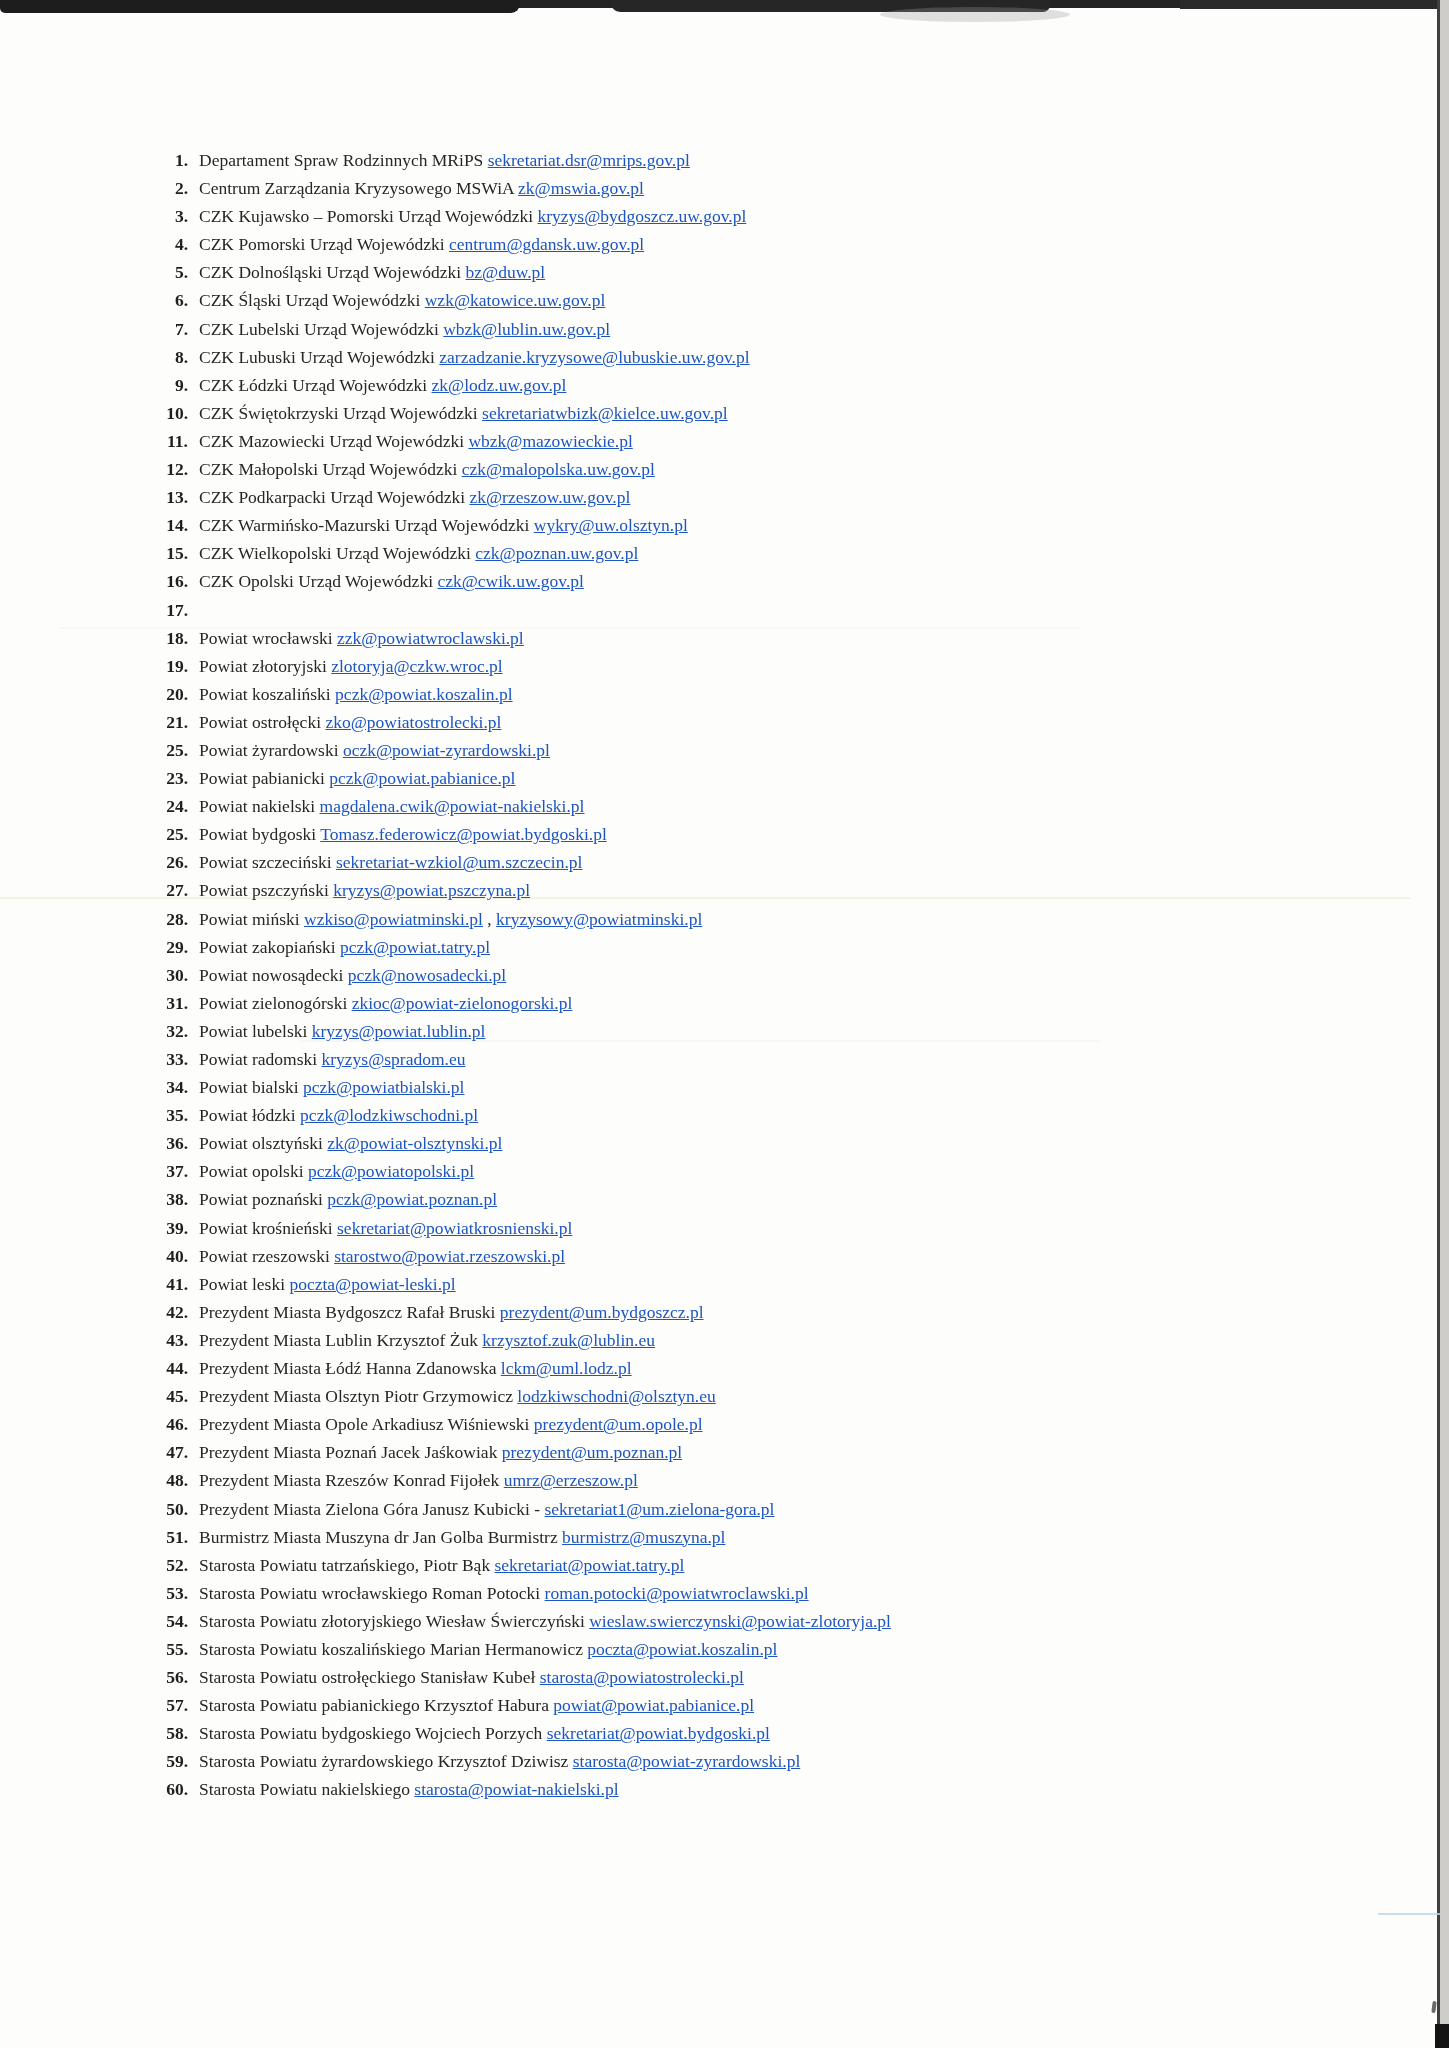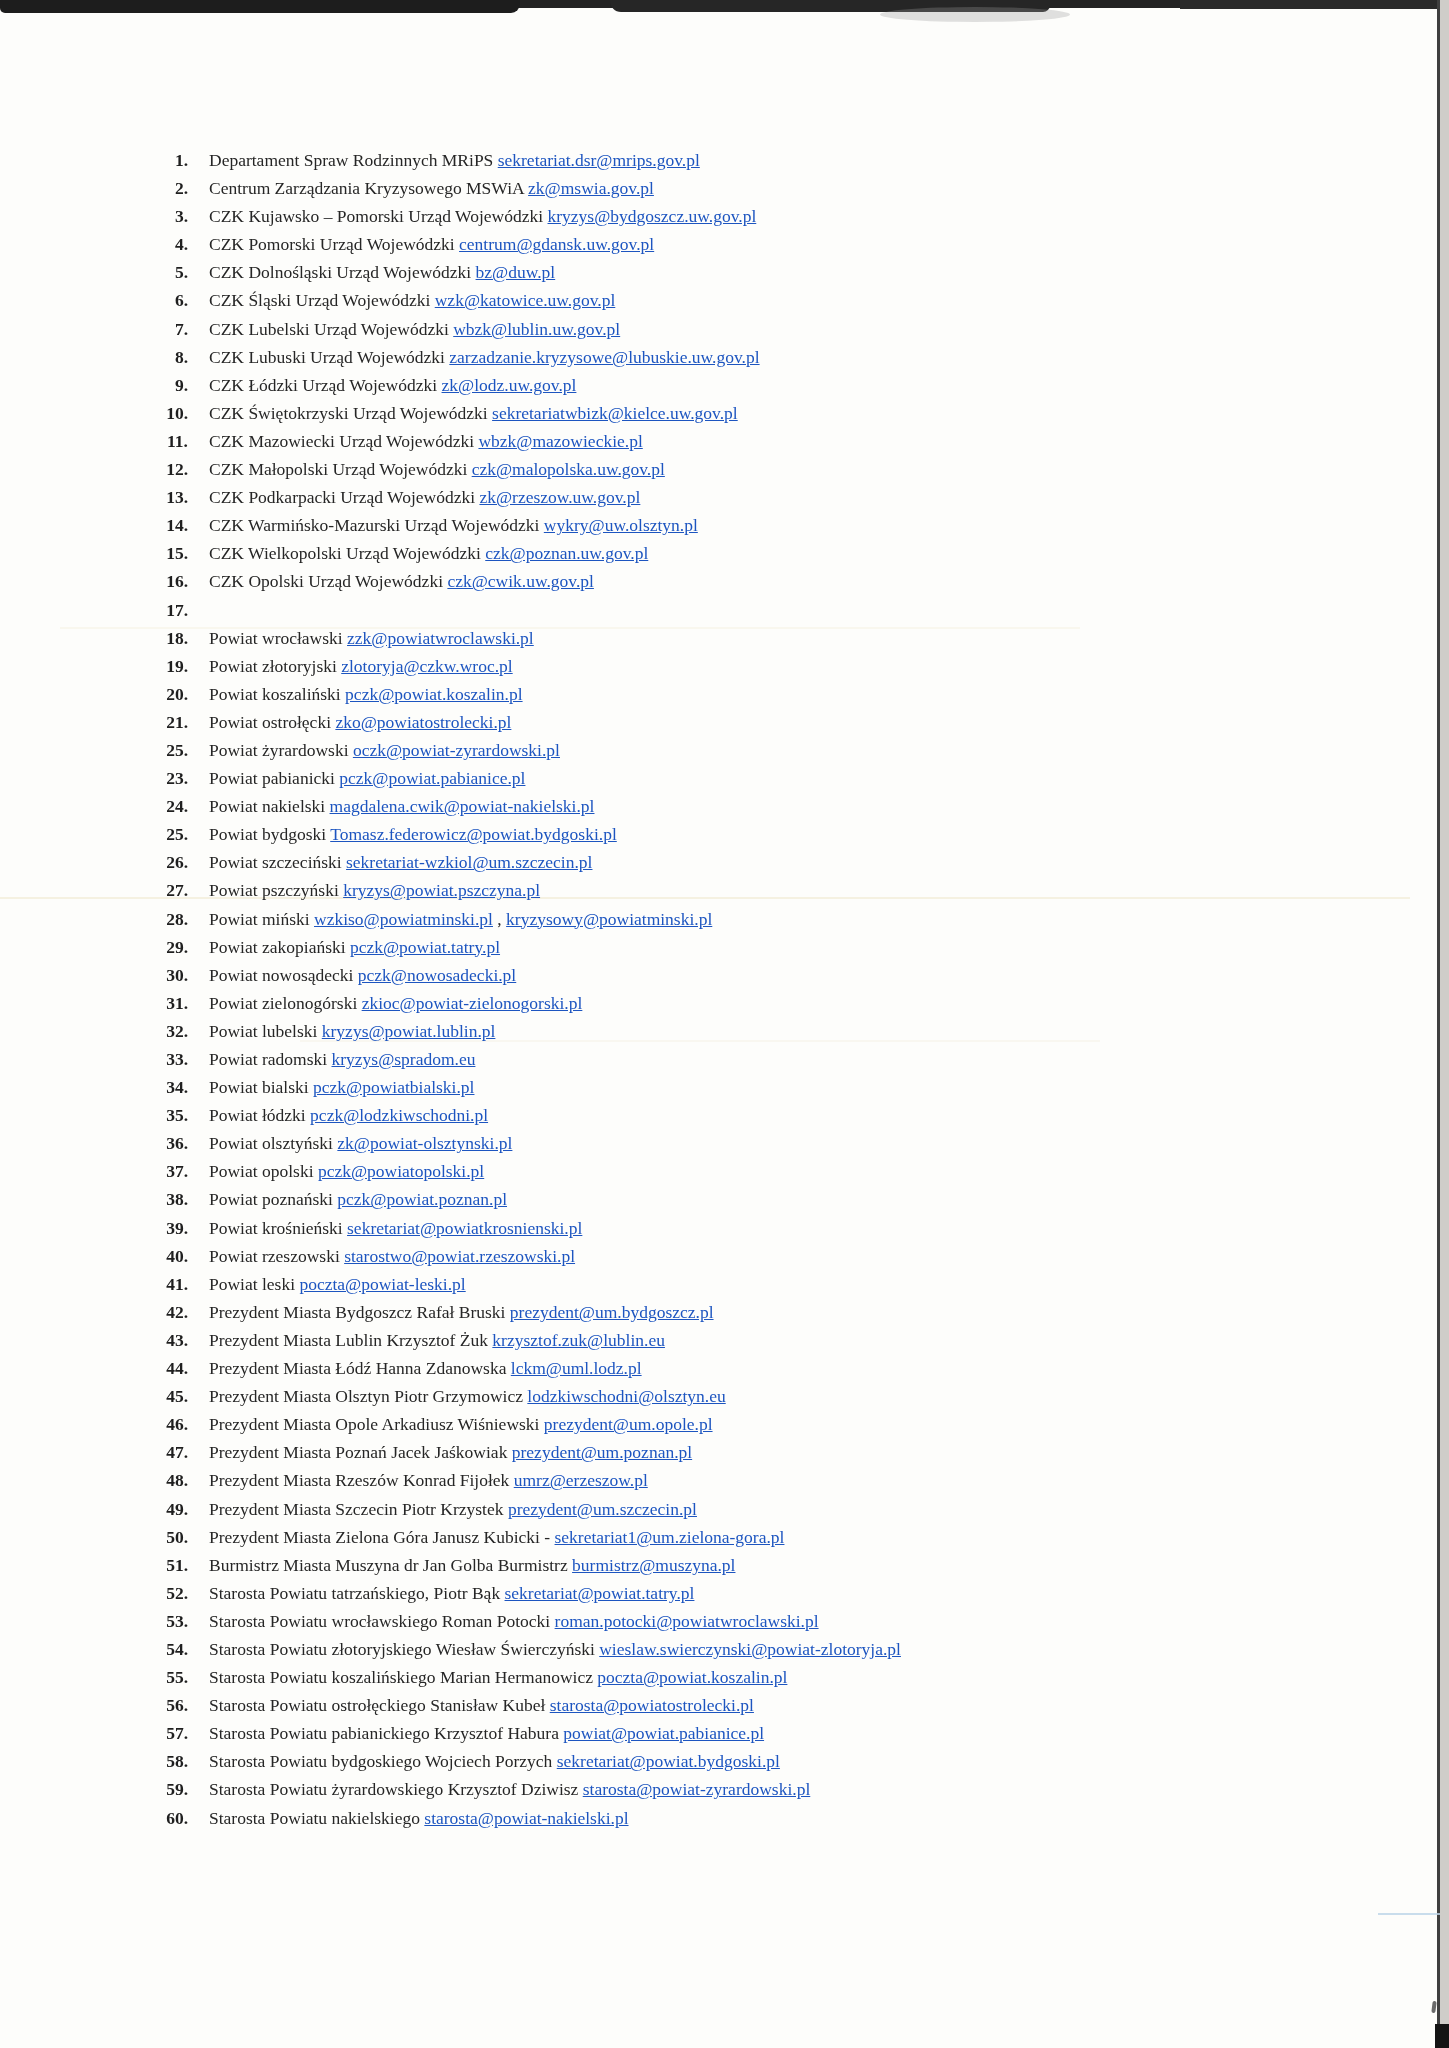--- a/index.html
+++ b/index.html
@@ -35,21 +35,21 @@
   
   #contact-list { position:absolute; top:146px; left:0; width:1430px; }
   .row  { display:flex; height:28.1px; line-height:28.1px; white-space:nowrap; }
   .num  {
     width:188px; flex:0 0 188px;
     text-align:right;
     font-weight:bold;
     font-size:17.5px;
     color:#1f1f1f;
   }
-  .content { margin-left:21px; font-size:17.5px; color:#262626;text-align:right; }
+  .content { margin-left:11px; font-size:17.5px; color:#262626;text-align:right; }
   .txt  { color:#262626; }
   .sep  { color:#262626; }
   a.email {
     color:var(--link-color,#1d55c0);
     text-decoration:underline;
     cursor:pointer;
   }
 </style>
 </head>
 <body>
@@ -256,24 +256,20 @@
       </div>
       <div class="row">
         <span class="num">47.</span>
         <span class="content"><span class="txt">Prezydent Miasta Poznań Jacek Jaśkowiak </span><a class="email">prezydent@um.poznan.pl</a></span>
       </div>
       <div class="row">
         <span class="num">48.</span>
         <span class="content"><span class="txt">Prezydent Miasta Rzeszów Konrad Fijołek </span><a class="email">umrz@erzeszow.pl</a></span>
       </div>
       <div class="row">
-        <span class="num">49.</span>
-        <span class="content"><span class="txt">Prezydent Miasta Szczecin Piotr Krzystek </span><a class="email">prezydent@um.szczecin.pl</a></span>
-      </div>
-      <div class="row">
         <span class="num">50.</span>
         <span class="content"><span class="txt">Prezydent Miasta Zielona Góra Janusz Kubicki - </span><a class="email">sekretariat1@um.zielona-gora.pl</a></span>
       </div>
       <div class="row">
         <span class="num">51.</span>
         <span class="content"><span class="txt">Burmistrz Miasta Muszyna dr Jan Golba Burmistrz </span><a class="email">burmistrz@muszyna.pl</a></span>
       </div>
       <div class="row">
         <span class="num">52.</span>
         <span class="content"><span class="txt">Starosta Powiatu tatrzańskiego, Piotr Bąk </span><a class="email">sekretariat@powiat.tatry.pl</a></span>

